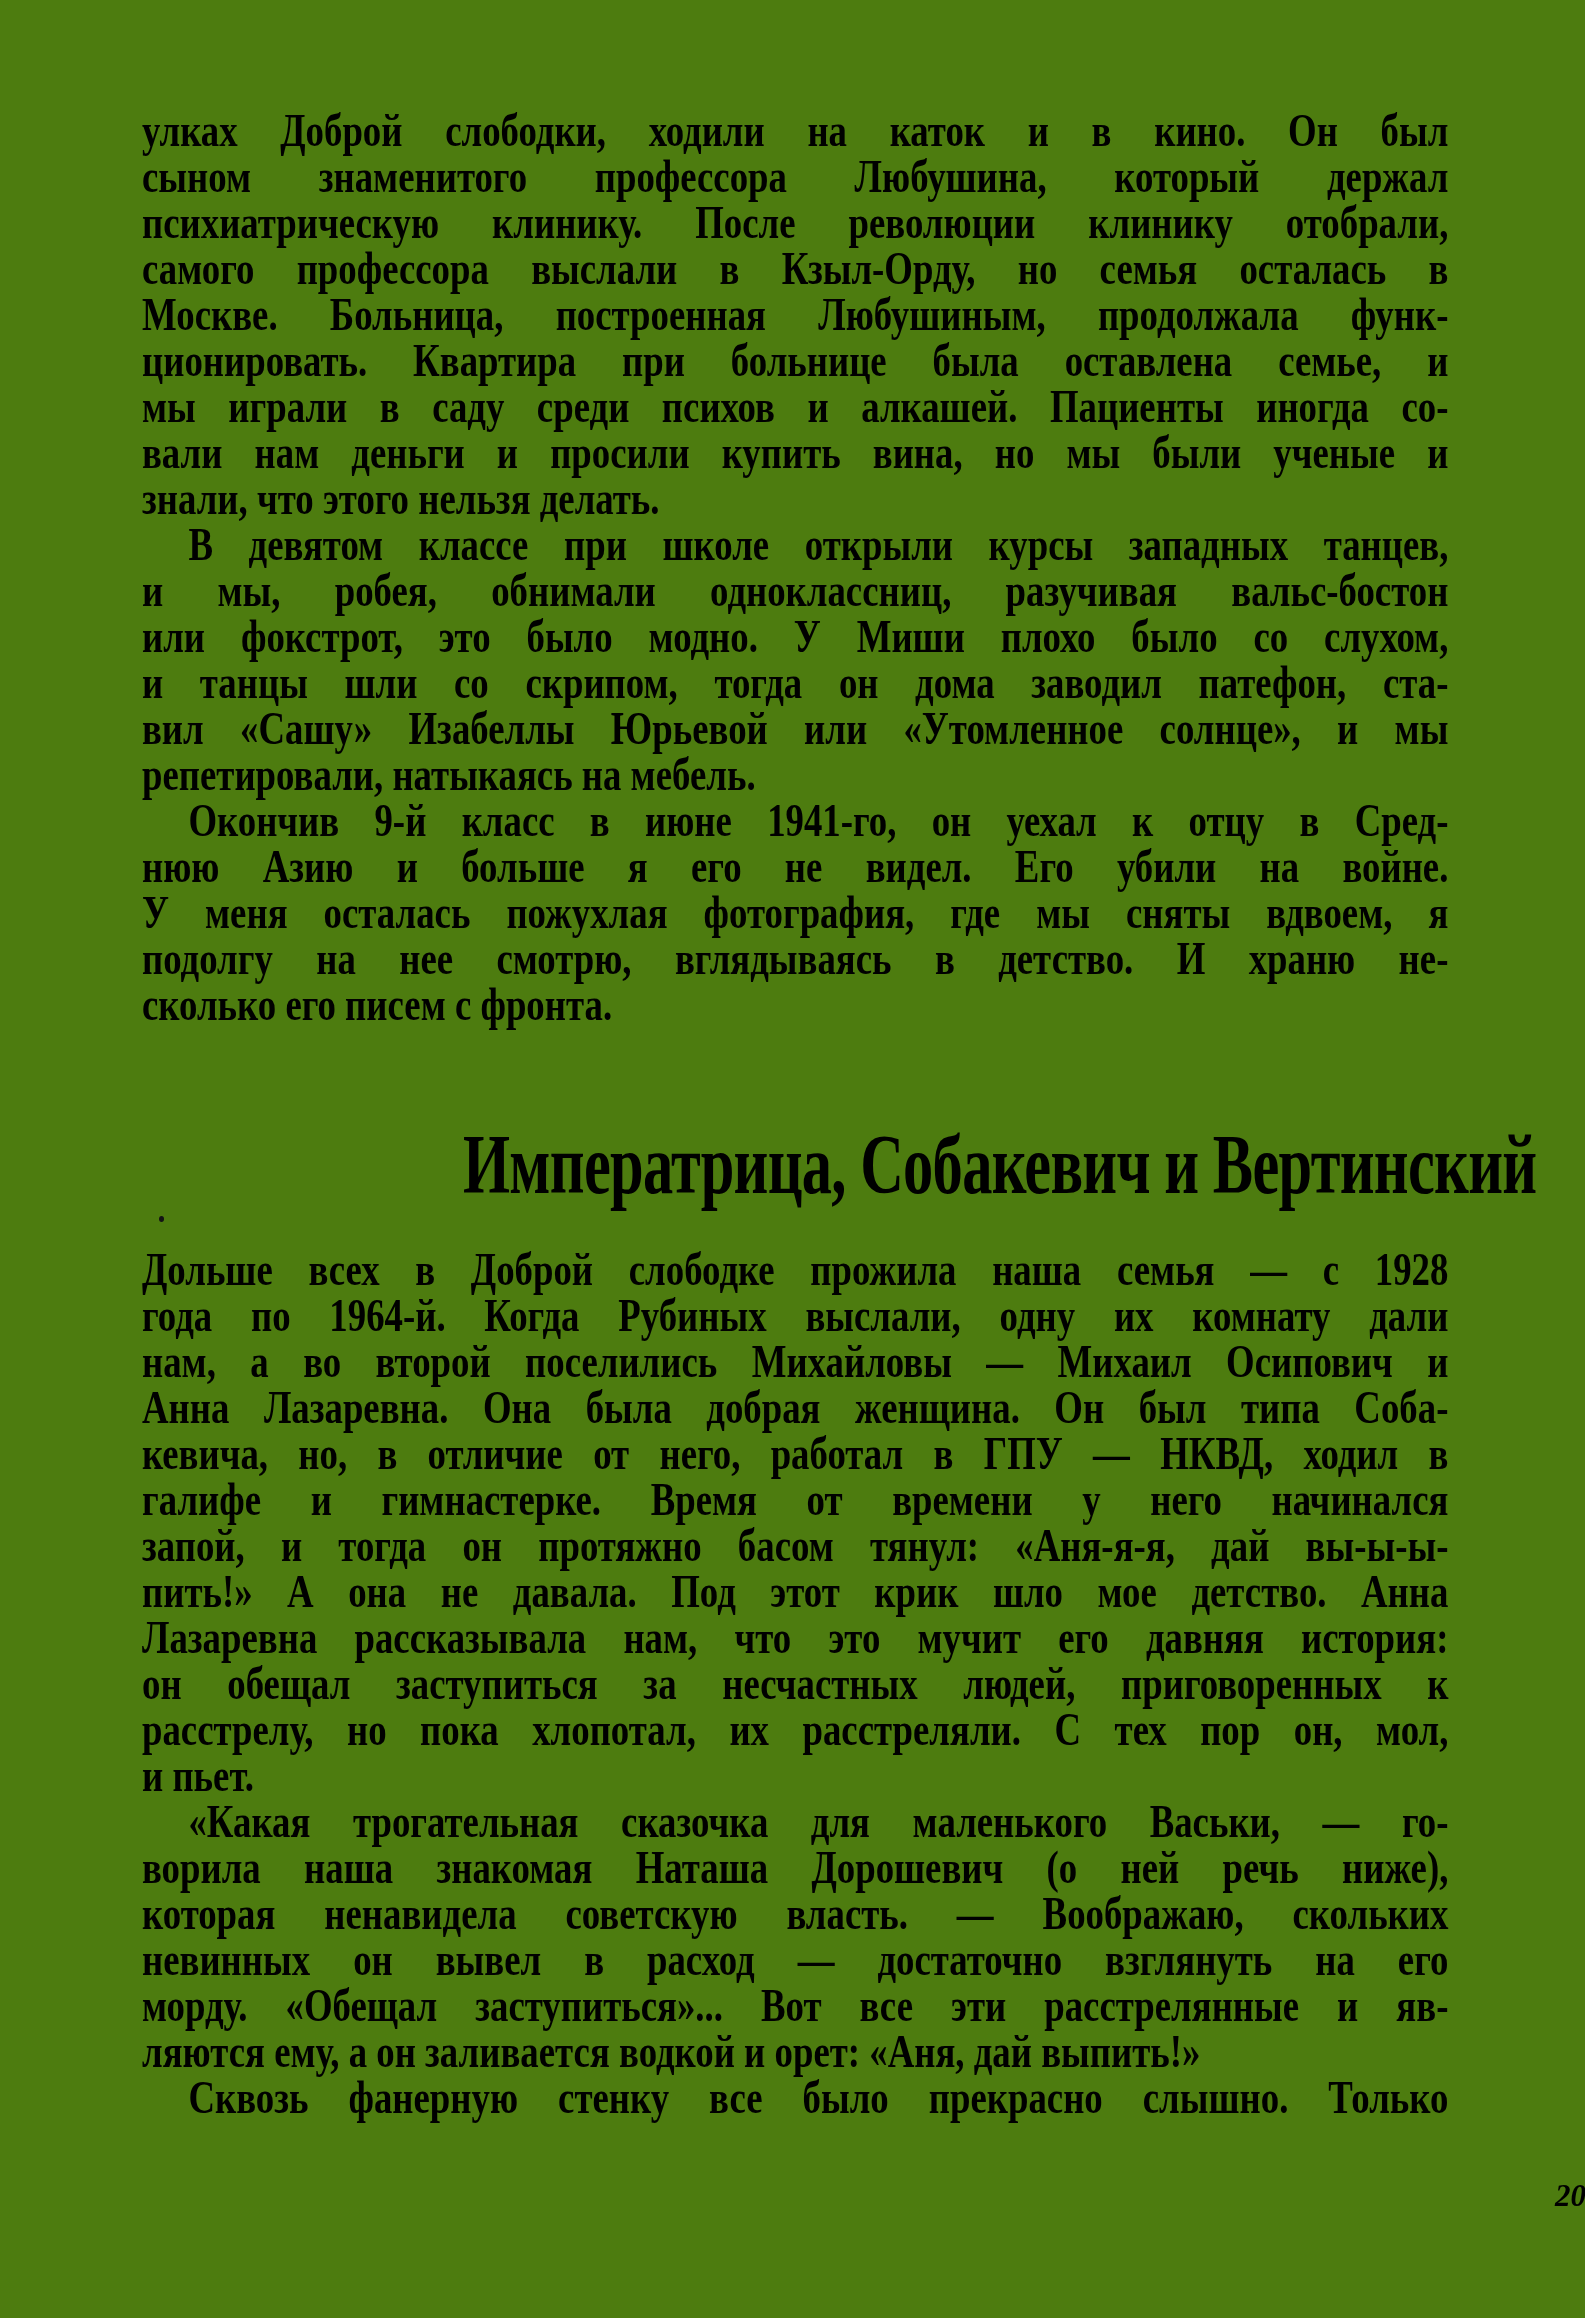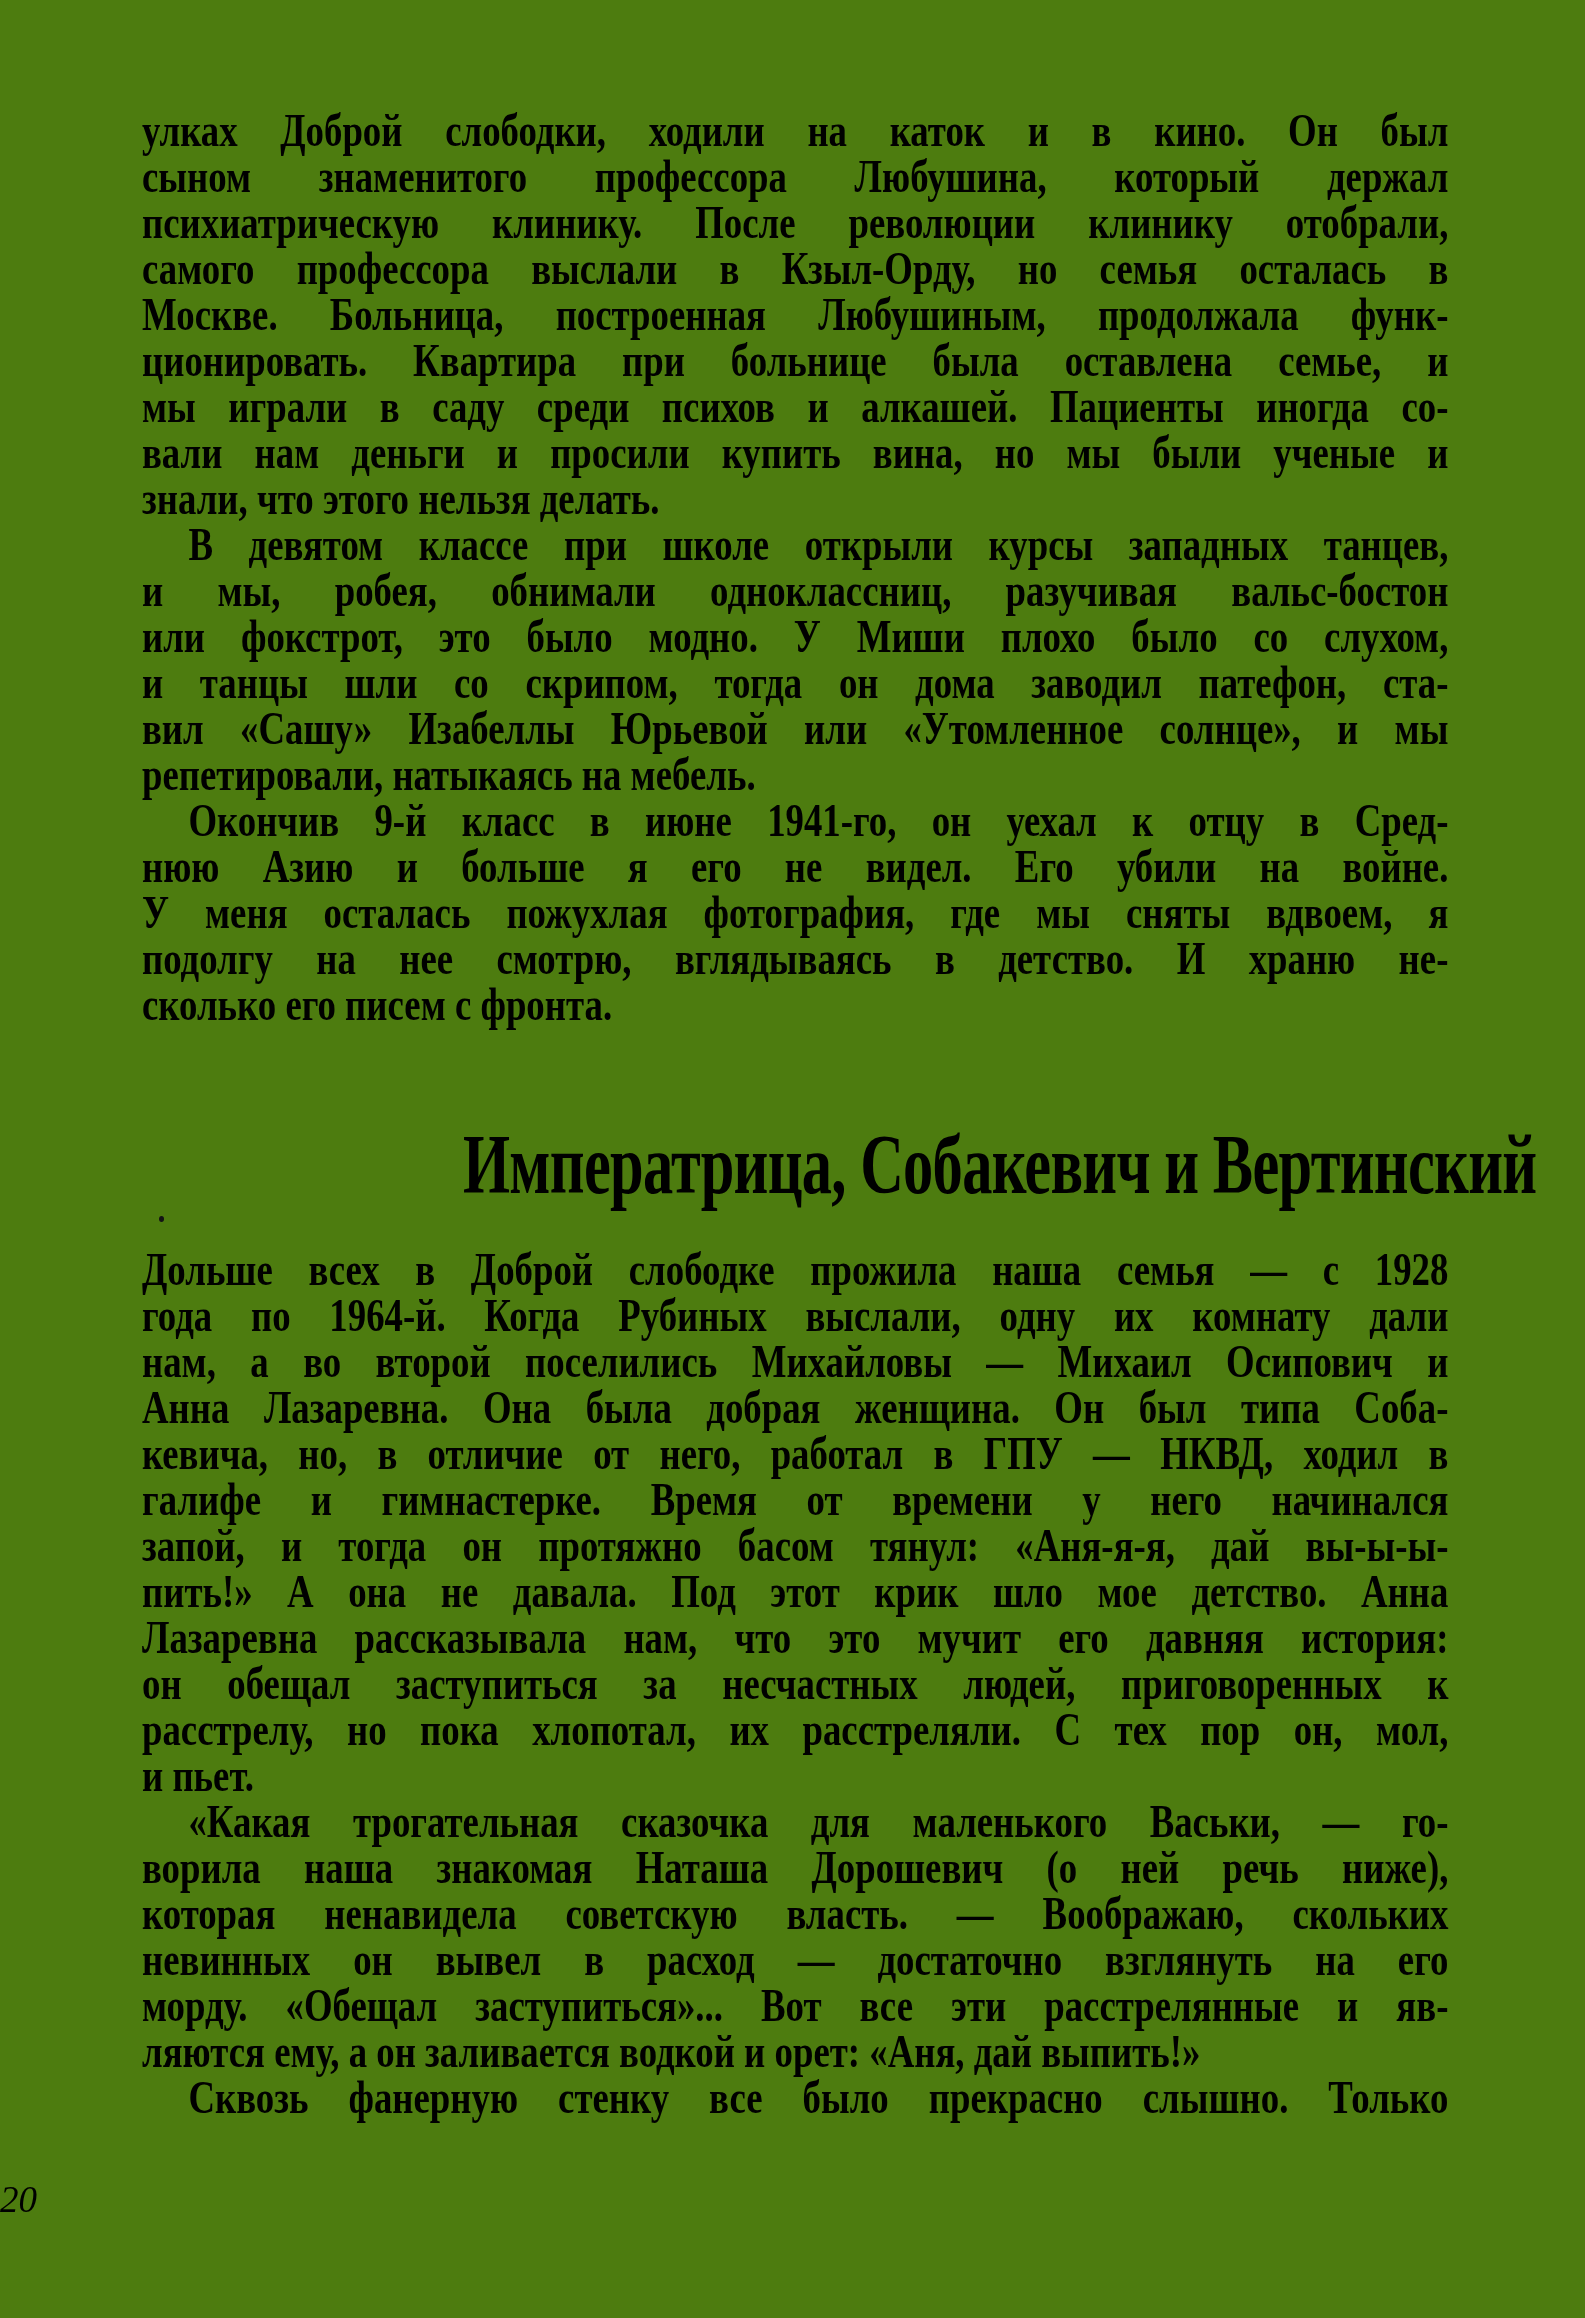--- a/index.html
+++ b/index.html
@@ -48,24 +48,24 @@
     font-size: 84px;
     line-height: 1;
     letter-spacing: -1px;
     white-space: nowrap;
   }
   .page-number {
     position: absolute;
     top: 2178px;
     left: 0;
     width: 100%;
-    text-align: left;
-    font-size: 37px;
+    text-align: right;
+    font-size: 31px;
     font-style: italic;
-    font-weight: normal;
+    font-weight: bold;
   }
   .ink-dot {
     position: absolute;
     left: 159px;
     top: 1216px;
     width: 5.3px;
     height: 6.3px;
     background: #141414;
     border-radius: 50%;
   }

